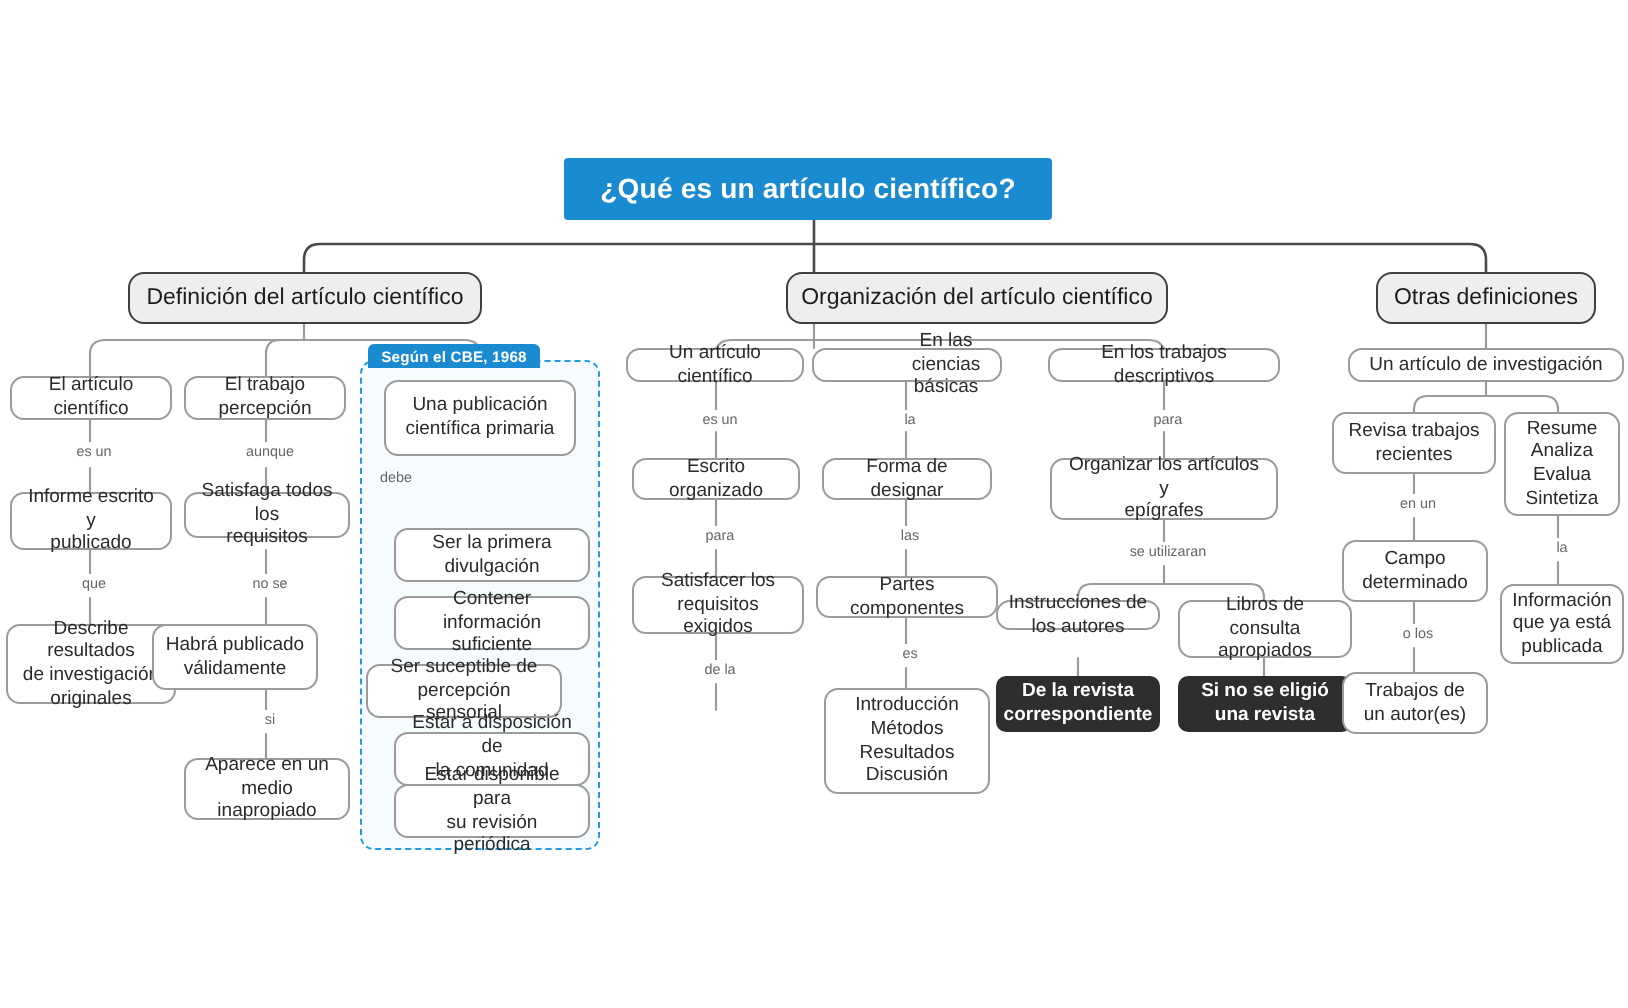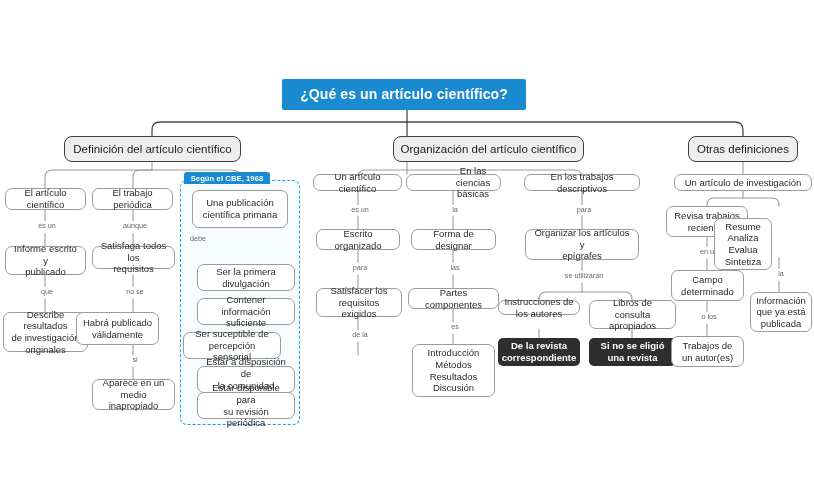--- a/index.html
+++ b/index.html
@@ -224,21 +224,21 @@
     <span class="nd-text">Organización del artículo científico</span>
   </div>
   <div class="node header" style="left:688px; top:136px; width:110px; height:26px;">
     <span class="nd-text">Otras definiciones</span>
   </div>
 
   <div class="node plain" style="left:5px; top:188px; width:81px; height:22px;">
     <span class="nd-text">El artículo científico</span>
   </div>
   <div class="node plain" style="left:92px; top:188px; width:81px; height:22px;">
-    <span class="nd-text">El trabajo periódica</span>
+    <span class="nd-text">El trabajo percepción</span>
   </div>
   <div class="node plain" style="left:192px; top:190px; width:96px; height:38px;">
     <span class="nd-text">Una publicación<br>científica primaria</span>
   </div>
 
   <div class="node plain" style="left:5px; top:246px; width:81px; height:29px;">
     <span class="nd-text">Informe escrito y<br>publicado</span>
   </div>
   <div class="node plain" style="left:92px; top:246px; width:83px; height:23px;">
     <span class="nd-text">Satisfaga todos los<br>requisitos</span>
@@ -314,21 +314,21 @@
   <div class="node dark" style="left:589px; top:338px; width:87px; height:28px;">
     <span class="nd-text">Si no se eligió<br>una revista</span>
   </div>
 
   <div class="node plain" style="left:674px; top:174px; width:138px; height:17px;">
     <span class="nd-text">Un artículo de investigación</span>
   </div>
   <div class="node plain" style="left:666px; top:206px; width:82px; height:31px;">
     <span class="nd-text">Revisa trabajos<br>recientes</span>
   </div>
-  <div class="node plain" style="left:714px; top:206px; width:58px; height:52px;margin-top:12px;">
+  <div class="node plain" style="left:752px; top:206px; width:58px; height:52px;">
     <span class="nd-text">Resume<br>Analiza<br>Evalua<br>Sintetiza</span>
   </div>
   <div class="node plain" style="left:671px; top:270px; width:73px; height:31px;">
     <span class="nd-text">Campo<br>determinado</span>
   </div>
   <div class="node plain" style="left:750px; top:292px; width:62px; height:40px;">
     <span class="nd-text">Información<br>que ya está<br>publicada</span>
   </div>
   <div class="node plain" style="left:671px; top:336px; width:73px; height:31px;">
     <span class="nd-text">Trabajos de<br>un autor(es)</span>

